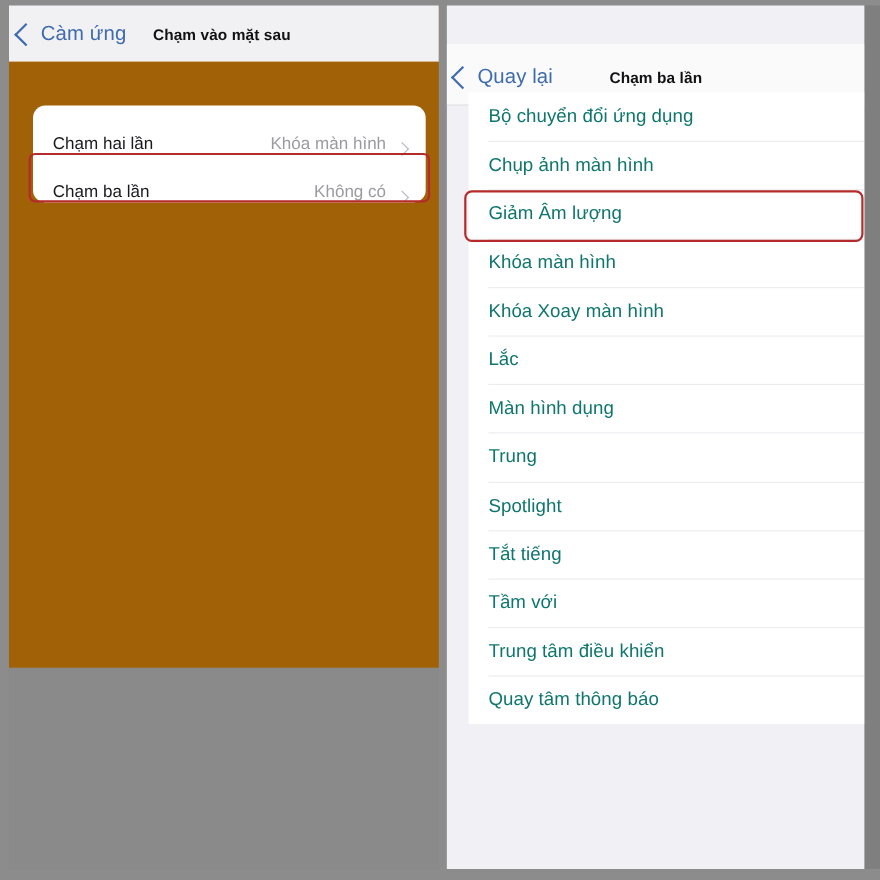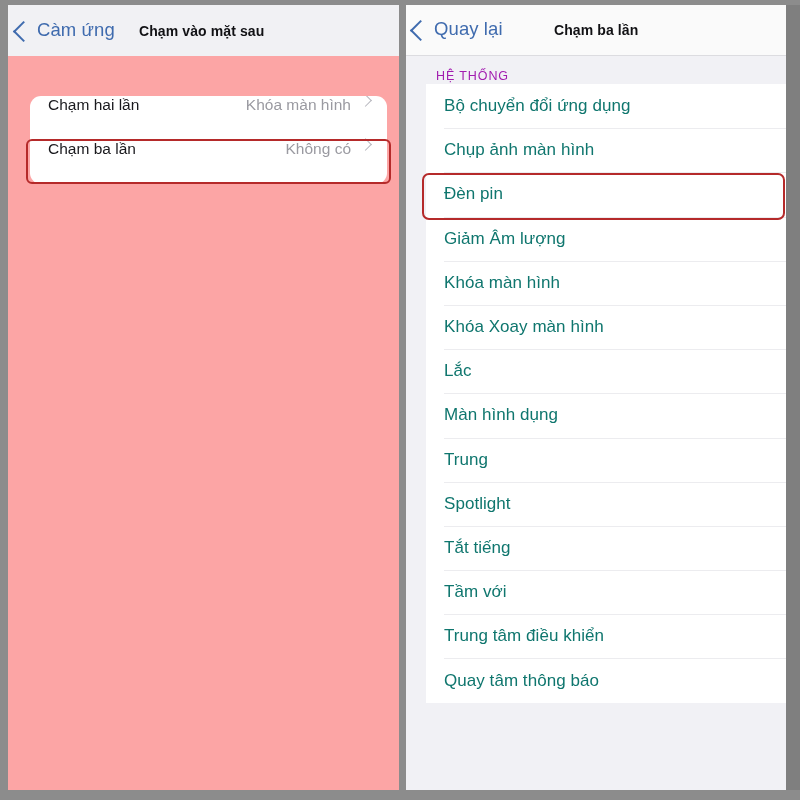--- a/index.html
+++ b/index.html
@@ -18,22 +18,22 @@
     height: 800px;
     background: #8a8a8a;
   }
 
   
   .panel-left {
     position: absolute;
     left: 8px;
     top: 0px;
     width: 391px;
-    height: 800px;
-    background: #fca5a5;
+    height: 607px;
+    background: #a16207;
     overflow: hidden;
   }
 
   .panel-right {
     position: absolute;
     left: 406px;
     top: 0px;
     width: 380px;
     height: 800px;
     background: #f1f1f5;
@@ -87,20 +87,21 @@
     position: relative;
     height: 56px;
     background: #f1f1f4;
     display: flex;
     align-items: center;
   }
   .navbar.white {
     background: #fafafa;
     height: 55px;
     border-bottom: 1px solid #dcdce0;
+    margin-top: 40px;
   }
 
   .back-btn {
     display: flex;
     align-items: center;
     gap: 6px;
     color: #3f6bae;
     cursor: pointer;
     user-select: none;
   }
@@ -150,21 +151,21 @@
     top: 96px;
     width: 357px;
     background: #ffffff;
     border-radius: 11px;
     overflow: hidden;
   }
   .card-row {
     position: relative;
     height: 44px;
     display: flex;
-    align-items: flex-start;
+    align-items: flex-end;
     padding: 0 0 0 18px;
     cursor: pointer;
   }
   .card-row + .card-row::before {
     content: "";
     position: absolute;
     left: 18px;
     right: 0;
     top: 0;
     height: 1px;
@@ -292,23 +293,20 @@
     <div class="section-header">HỆ THỐNG</div>
 
     <div class="list">
       <div class="list-row">
         <span class="list-row-label">Bộ chuyển đổi ứng dụng</span>
       </div>
       <div class="list-row">
         <span class="list-row-label">Chụp ảnh màn hình</span>
       </div>
       <div class="list-row">
-        <span class="list-row-label">Đèn pin</span>
-      </div>
-      <div class="list-row">
         <span class="list-row-label">Giảm Âm lượng</span>
       </div>
       <div class="list-row">
         <span class="list-row-label">Khóa màn hình</span>
       </div>
       <div class="list-row">
         <span class="list-row-label">Khóa Xoay màn hình</span>
       </div>
       <div class="list-row">
         <span class="list-row-label">Lắc</span>

